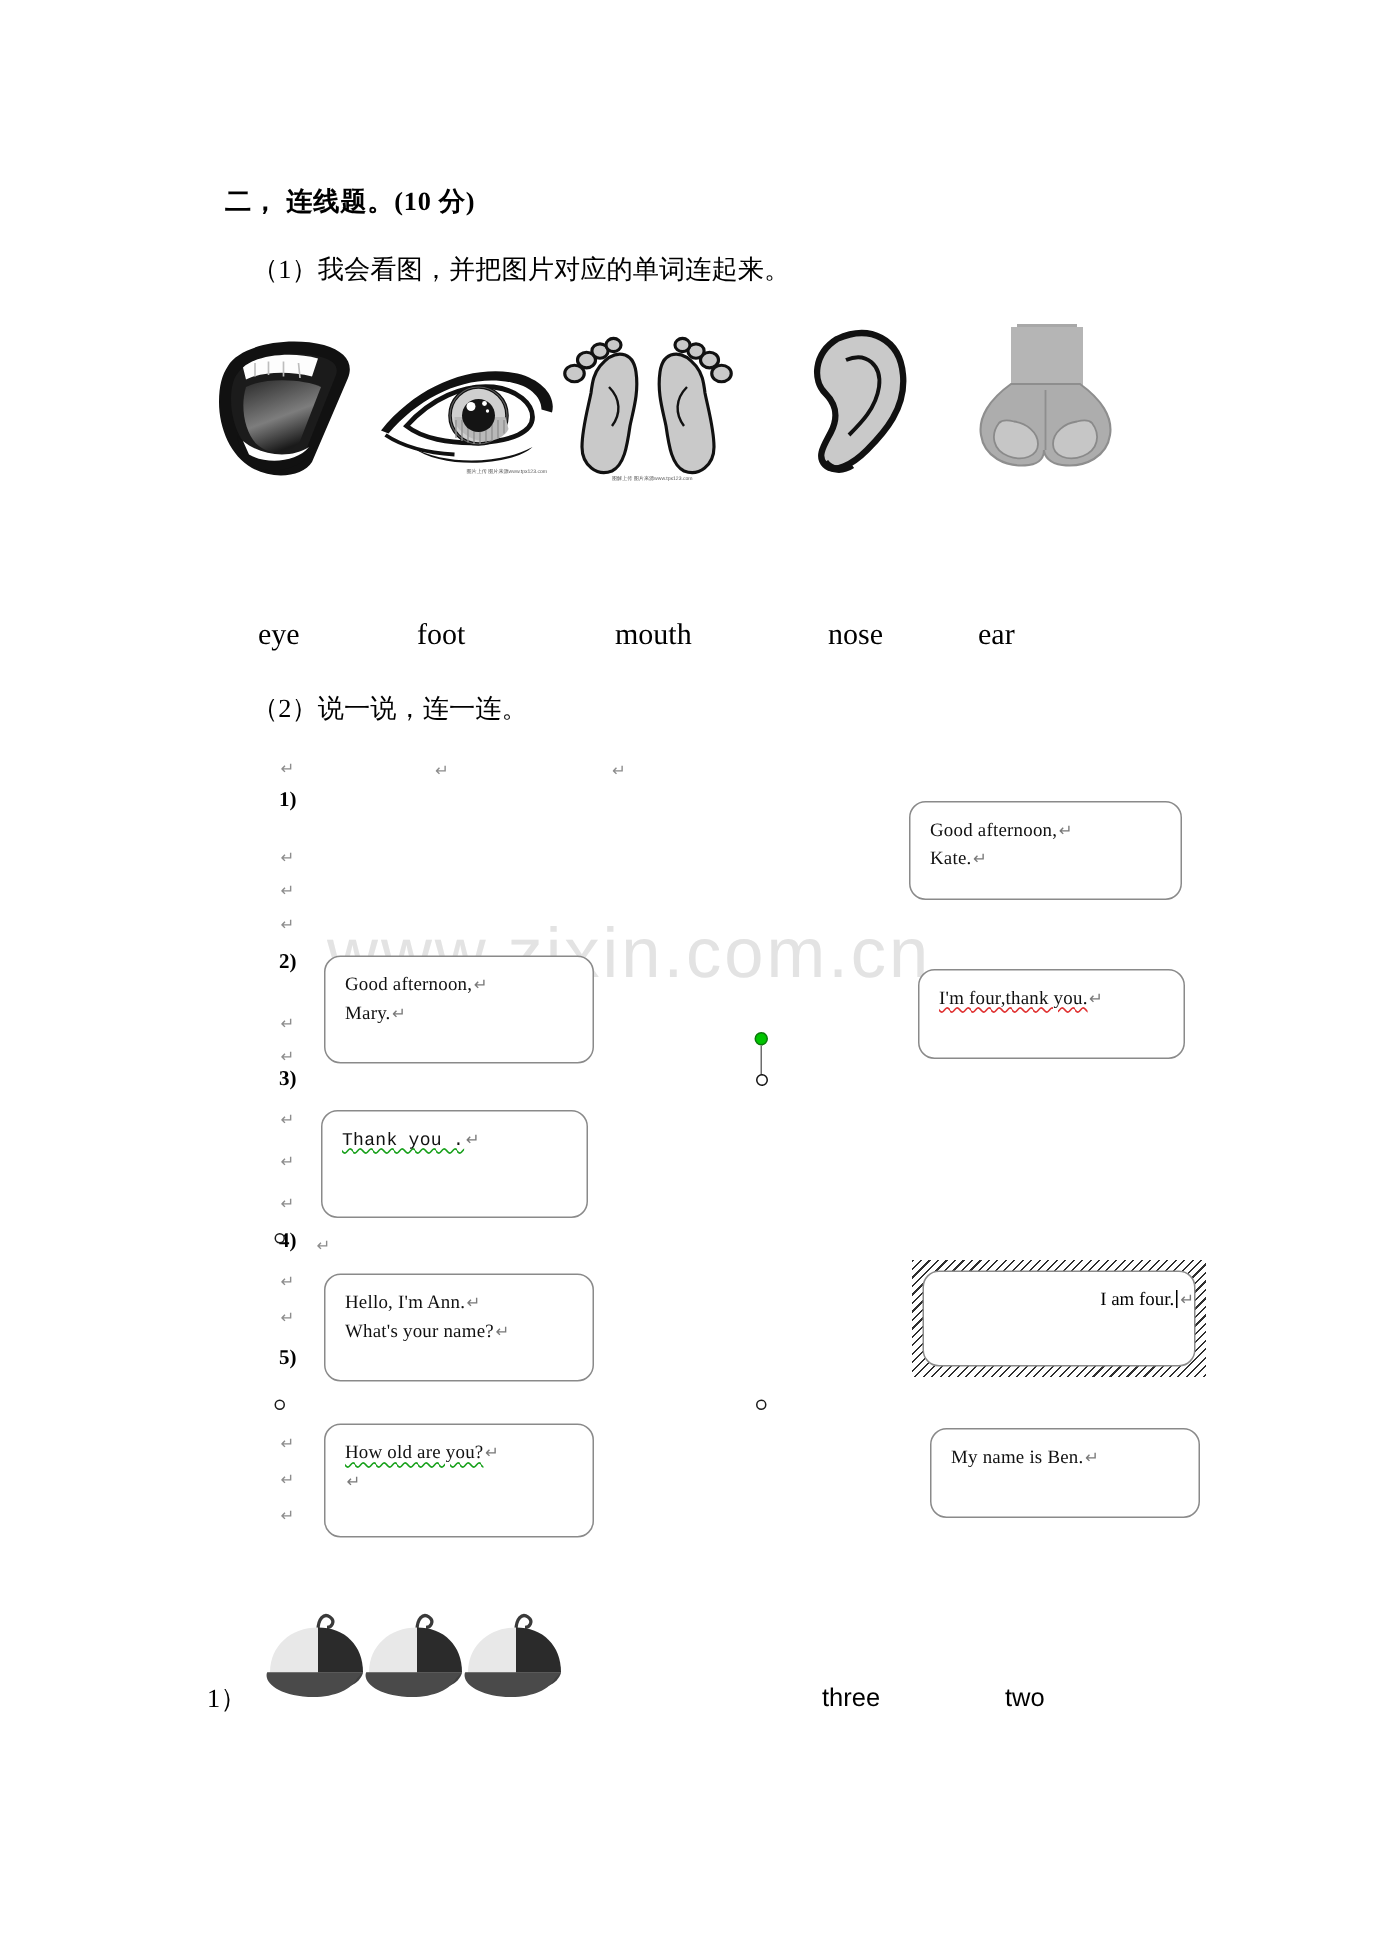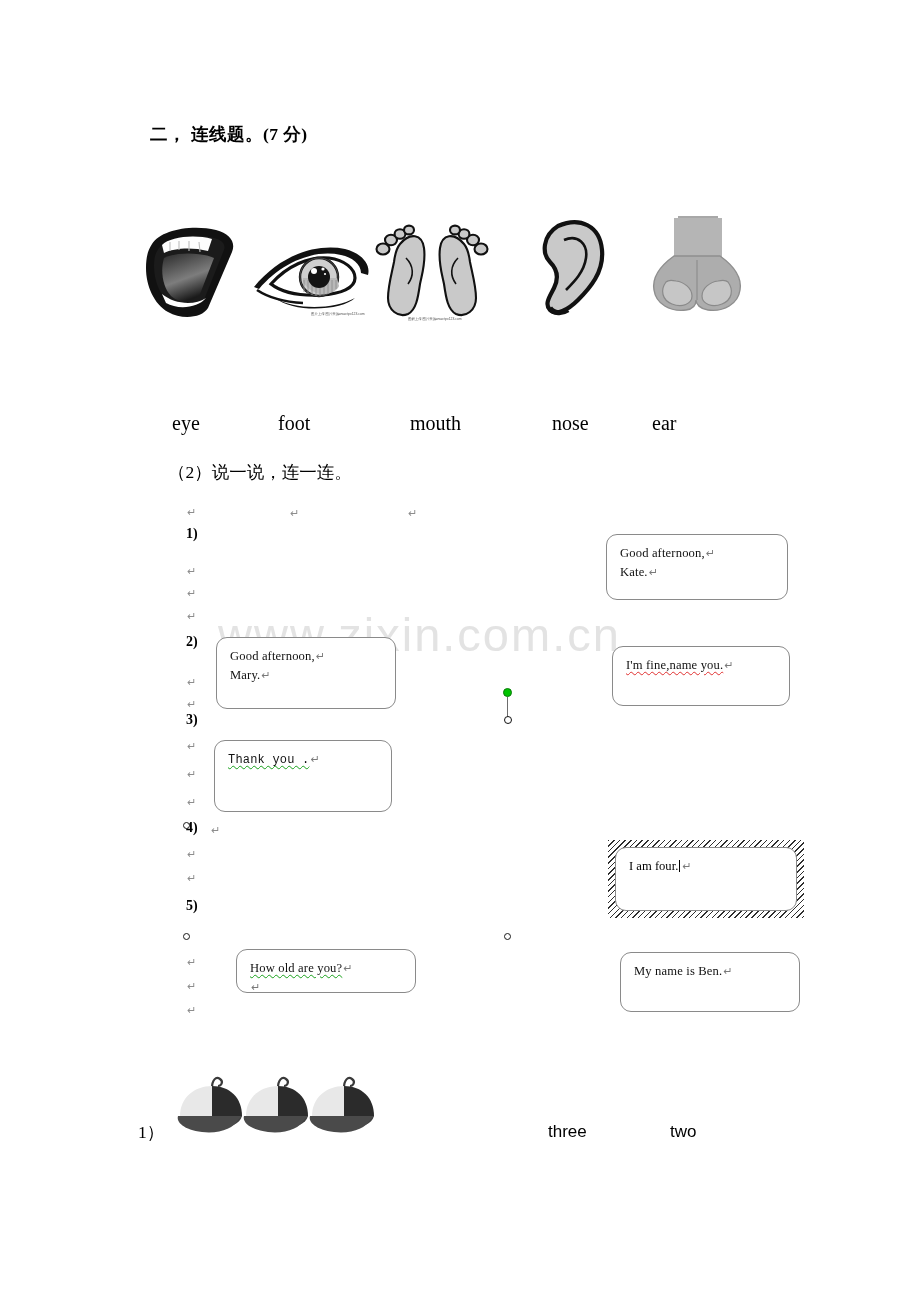--- a/index.html
+++ b/index.html
@@ -159,20 +159,21 @@
     width: 100%;
     height: 100%;
     background: #fff;
     border: 1.1px solid #8a8a8a;
     border-radius: 11px;
     box-sizing: border-box;
     font-family: "Liberation Serif", serif;
     font-size: 12.6px;
     line-height: 1.52;
     padding: 9px 0 0 13px;
+    text-align: right;
   }
 
   
   .itemnum {
     position: absolute;
     font-family: "Liberation Serif", serif;
     font-weight: bold;
     font-size: 14px;
     color: #000;
   }
@@ -242,22 +243,23 @@
     z-index: 3;
   }
 </style>
 </head>
 <body>
 
 <div class="page">
 
   <div class="watermark">www.zixin.com.cn</div>
 
-  <div class="h-sec" style="left:150px; top:122px;">二， 连线题。(7 分)</div>
-
+  <div class="h-sec" style="left:150px; top:122px;">二， 连线题。(10 分)</div>
+
+  <div class="h-sub" style="left:168px; top:167px;">（1）我会看图，并把图片对应的单词连起来。</div>
 
   <div class="pic-row">
 
     <div class="pic" style="left:0px; bottom:8px;">
       <svg width="100" height="96" viewBox="0 0 100 96">
         <defs>
           <linearGradient id="mgrad" x1="0" y1="0" x2="0.4" y2="1">
             <stop offset="0%" stop-color="#2a2a2a"></stop>
             <stop offset="60%" stop-color="#7d7d7d"></stop>
             <stop offset="100%" stop-color="#1a1a1a"></stop>
@@ -394,33 +396,37 @@
 
     <div class="bubble" style="left:216px; top:637px; width:180px; height:72px;">
       <span class="ln"><span>Good afternoon,</span><span class="pilcrow">↵</span></span>
       <span class="ln"><span>Mary.</span><span class="pilcrow">↵</span></span>
     </div>
 
     <div class="bubble" style="left:214px; top:740px; width:178px; height:72px;">
       <span class="ln"><span class="mono-txt sq-green">Thank  you .</span><span class="pilcrow">↵</span></span>
     </div>
 
-
-    <div class="bubble" style="left:216px; top:949px; width:180px; height:44px;margin-left:20px;">
+    <div class="bubble" style="left:216px; top:849px; width:180px; height:72px;">
+      <span class="ln"><span>Hello, I'm Ann.</span><span class="pilcrow">↵</span></span>
+      <span class="ln"><span>What's your name?</span><span class="pilcrow">↵</span></span>
+    </div>
+
+    <div class="bubble" style="left:216px; top:949px; width:180px; height:76px;">
       <span class="ln"><span class="sq-green">How old are you?</span><span class="pilcrow">↵</span></span>
       <span class="ln"><span class="pilcrow">↵</span></span>
     </div>
 
     <div class="bubble" style="left:606px; top:534px; width:182px; height:66px;">
       <span class="ln"><span>Good afternoon,</span><span class="pilcrow">↵</span></span>
       <span class="ln"><span>Kate.</span><span class="pilcrow">↵</span></span>
     </div>
 
     <div class="bubble" style="left:612px; top:646px; width:178px; height:60px;">
-      <span class="ln"><span class="sq-red">I'm fine,name you.</span><span class="pilcrow">↵</span></span>
+      <span class="ln"><span class="sq-red">I'm four,thank you.</span><span class="pilcrow">↵</span></span>
     </div>
 
 
     <div class="sel-frame" style="left:608px; top:840px; width:196px; height:78px;">
       <div class="sel-inner">
         <span class="ln"><span>I am four.</span><span class="caret"></span><span class="pilcrow">↵</span></span>
       </div>
     </div>
 
     <div class="bubble" style="left:620px; top:952px; width:180px; height:60px;">

